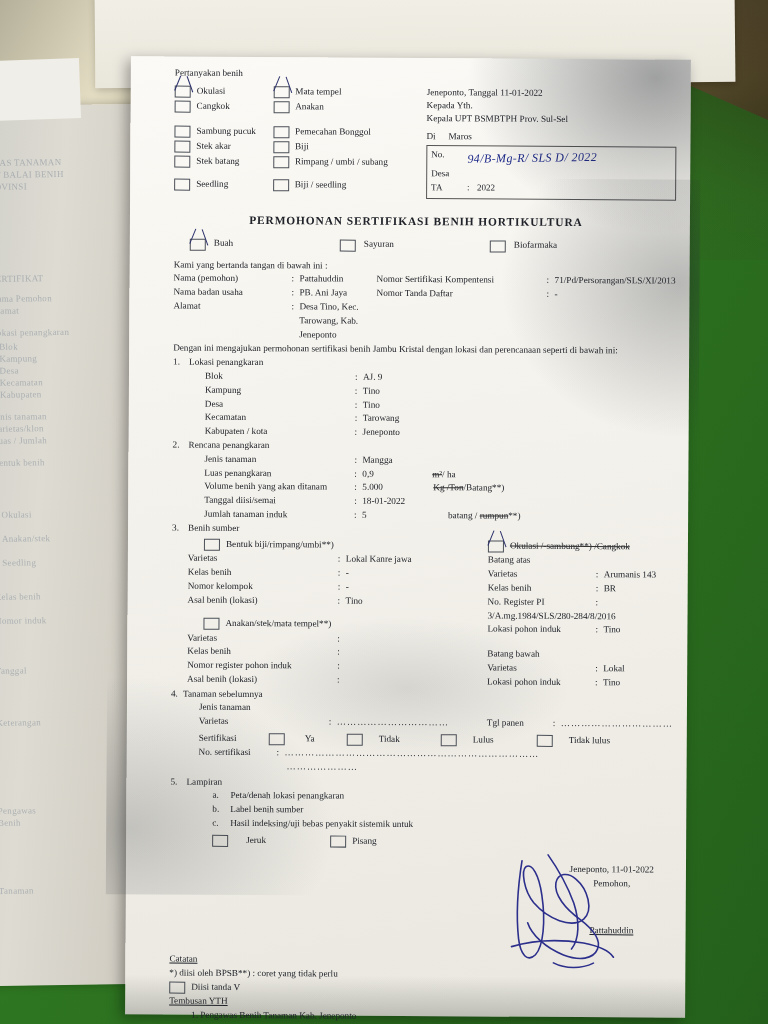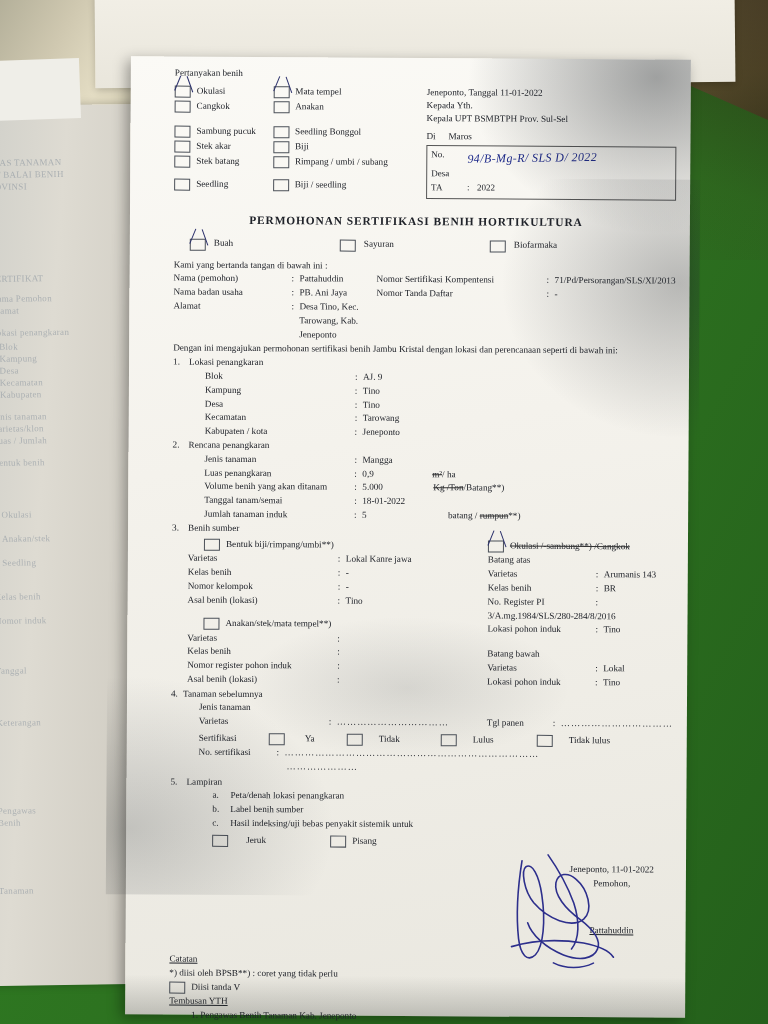--- a/index.html
+++ b/index.html
@@ -235,21 +235,21 @@
         <span class="cbox tick"></span>
         <span class="lbl">Mata tempel</span>
       </div>
       <div class="opt">
         <span class="cbox"></span>
         <span class="lbl">Anakan</span>
       </div>
       <div style="height:10px"></div>
       <div class="opt">
         <span class="cbox"></span>
-        <span class="lbl">Seedling Bonggol</span>
+        <span class="lbl">Pemecahan Bonggol</span>
       </div>
       <div class="opt">
         <span class="cbox"></span>
         <span class="lbl">Biji</span>
       </div>
       <div class="opt">
         <span class="cbox"></span>
         <span class="lbl">Rimpang / umbi / subang</span>
       </div>
       <div style="height:8px"></div>
@@ -394,21 +394,21 @@
             </div>
             <div class="f">
               <span class="lab">Volume benih yang akan ditanam</span>
                 <span class="c">:</span>
               <span class="val">
                 <span>5.000</span>
                 <span style="margin-left:48px"><span class="strike">Kg /Ton</span>/Batang**)</span>
               </span>
             </div>
             <div class="f">
-              <span class="lab">Tanggal tanam/semai</span>
+              <span class="lab">Tanggal diisi/semai</span>
                 <span class="c">:</span>
               <span class="val">18-01-2022</span>
             </div>
             <div class="f">
               <span class="lab">Jumlah tanaman induk</span>
                 <span class="c">:</span>
               <span class="val">
                 <span>5</span>
                 <span style="margin-left:79px">batang / <span class="strike">rumpun</span>**)</span>
               </span>

